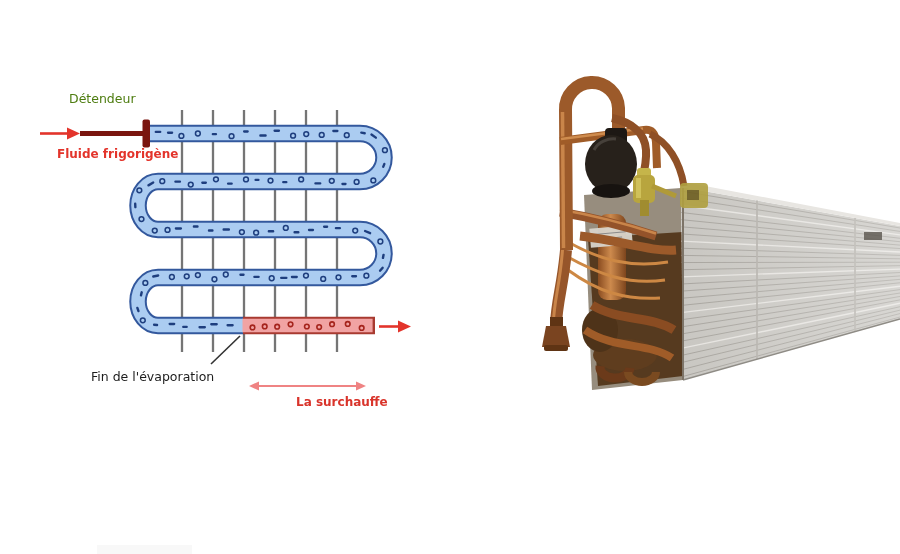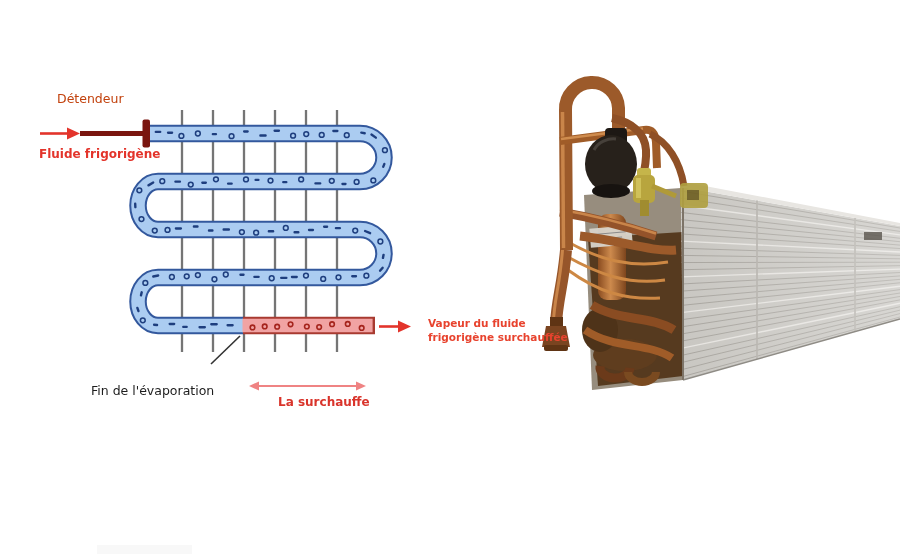--- a/index.html
+++ b/index.html
@@ -3,24 +3,24 @@
 <meta charset="utf-8">
 <style>
   html,body{margin:0;padding:0;background:#ffffff;}
   .canvas{
     position:relative;width:900px;height:554px;background:#ffffff;overflow:hidden;
     font-family:"DejaVu Sans","Liberation Sans",sans-serif;
   }
   .scene{position:absolute;left:0;top:0;width:900px;height:554px;}
   .lbl{position:absolute;white-space:nowrap;line-height:1.15;}
   .lbl-black{color:#1d1d1d;font-size:12.5px;font-weight:400;}
-  .lbl-red-bold{font-weight:700;}
+  .lbl-red-bold{font-weight:700;margin-left:18px;}
   #detendeur{left:57px;top:92px;}
   #fluide{left:39px;top:148px;font-size:12px;}
-  #fin-evap{left:91px;top:384px;}
+  #fin-evap{left:91px;top:370px;}
   #surchauffe{left:278px;top:396px;font-size:12px;}
   #vapeur{left:428px;top:317px;font-size:10.5px;line-height:13.5px;font-weight:700;}
   #footer-artifact{position:absolute;left:97px;top:545px;width:95px;height:9px;background:#f8f8f8;}
 </style>
 </head>
 <body>
 
 <div class="canvas">
 
   <svg class="scene" viewBox="0 0 900 554">
@@ -269,27 +269,23 @@
         <rect x="636" y="178" width="5" height="20" fill="#d6c862" opacity="0.8"></rect>
         <path d="M 652 186 L 676 196" stroke="#b09a38" stroke-width="5"></path>
       </g>
       <g opacity="0.9">
         <rect x="680" y="183" width="28" height="25" rx="4" fill="#b0a040"></rect>
         <rect x="687" y="190" width="12" height="10" fill="#6e5e20"></rect>
       </g>
     </g>
   </svg>
 
-  <div id="detendeur" class="lbl lbl-black" style="color: #c2410c;">Détendeur</div>
+  <div id="detendeur" class="lbl lbl-black" style="color: #4d7c0f; margin-left: 12px;">Détendeur</div>
 
   <div id="fluide" class="lbl lbl-red-bold" style="color: rgb(227, 52, 43);">Fluide frigorigène</div>
 
   <div id="fin-evap" class="lbl lbl-black" style="color: rgb(29, 29, 29);">Fin de l'évaporation</div>
 
   <div id="surchauffe" class="lbl lbl-red-bold" style="color: rgb(217, 52, 43);">La surchauffe</div>
 
-  <div id="vapeur" class="lbl" style="color: rgb(232, 67, 46);">
-    <div>Vapeur du fluide</div>
-    <div>frigorigène surchauffée</div>
-  </div>
 
   <div id="footer-artifact"></div>
 </div>
 
 </body></html>

